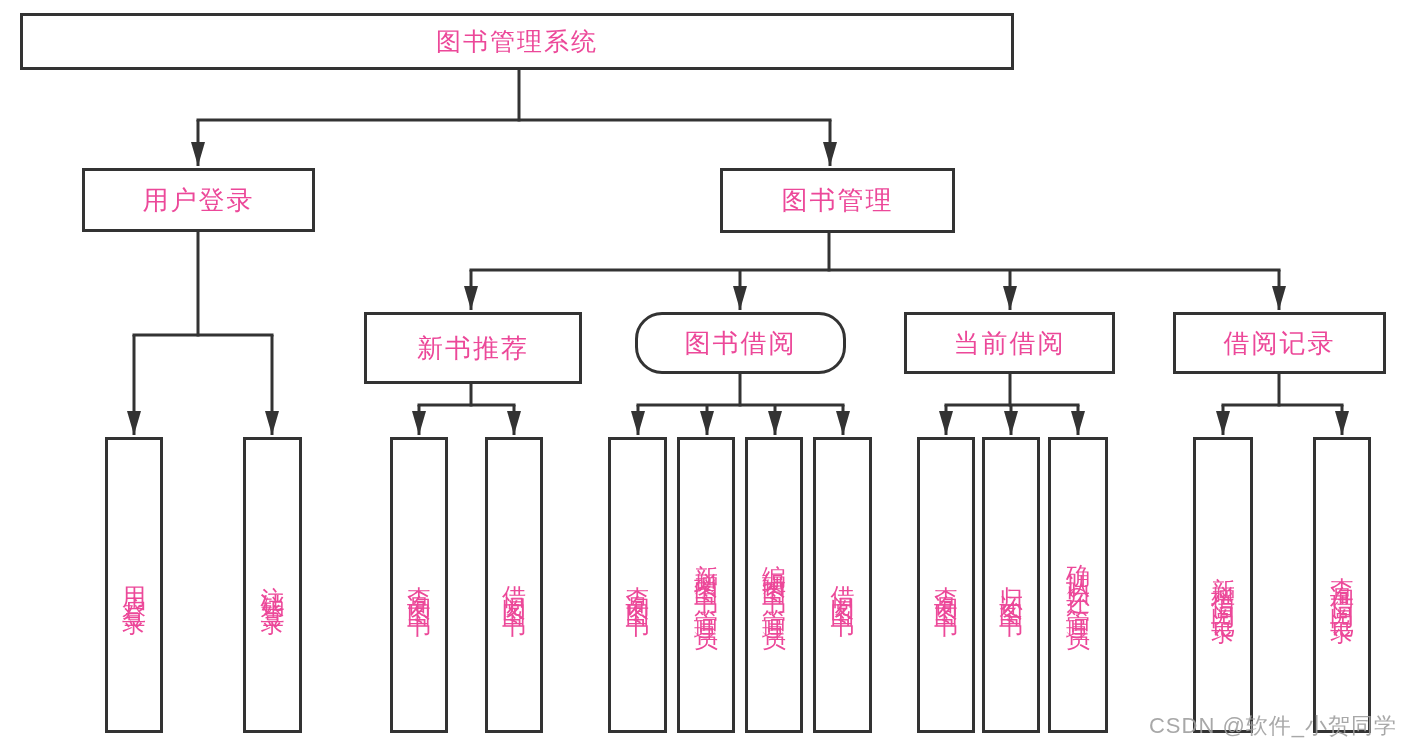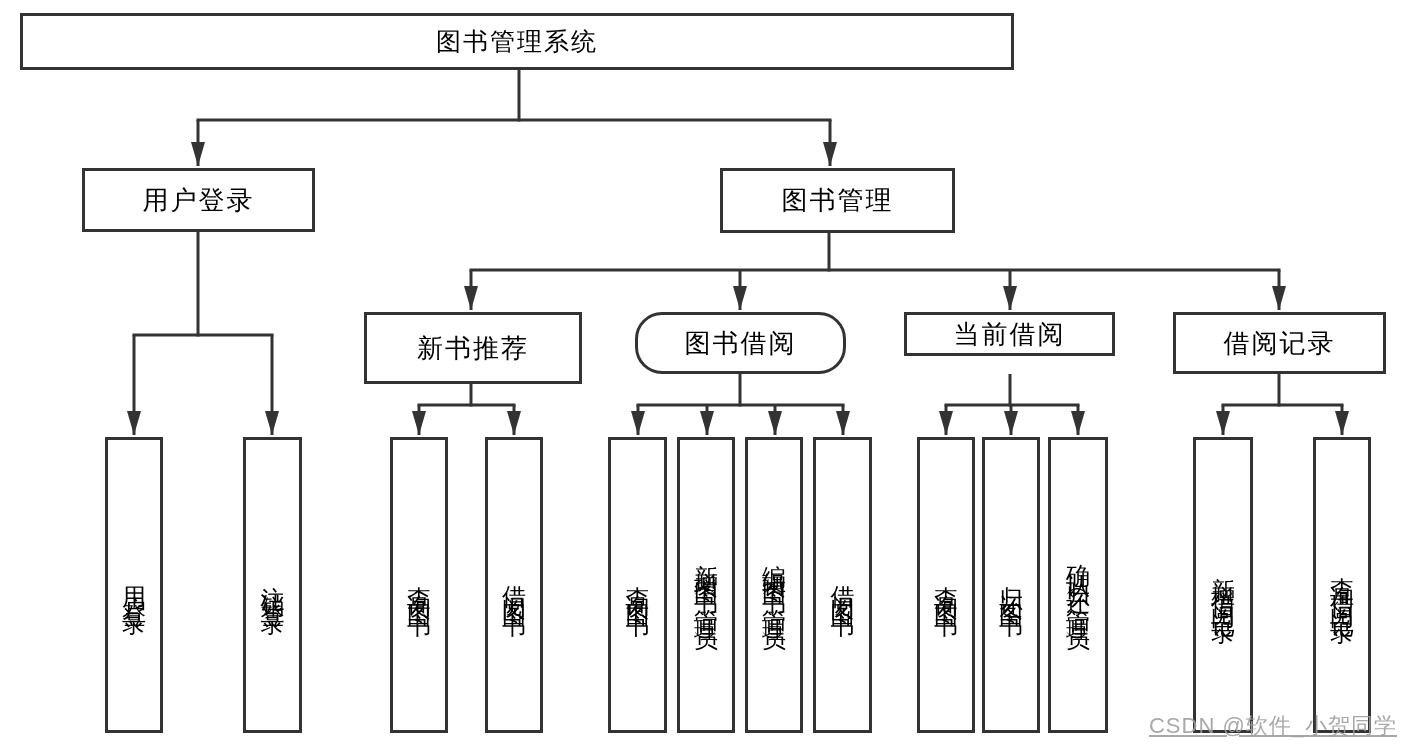--- a/index.html
+++ b/index.html
@@ -19,21 +19,21 @@
     position: absolute;
     left: 0; top: 0;
     width: 1405px; height: 747px;
     pointer-events: none;
   }
   .node {
     position: absolute;
     box-sizing: border-box;
     background: #ffffff;
     border: 3px solid #333333;
-    color: #000000;
+    color: #ec4899;
     display: flex;
     align-items: center;
     justify-content: center;
     text-align: center;
     z-index: 2;
   }
   .hnode {
     font-size: 26px;
     letter-spacing: 2px;
     white-space: nowrap;
@@ -47,21 +47,21 @@
     font-size: 24px;
     letter-spacing: 9px;
     line-height: 1;
   }
   
   #n-root            { left:  20px; top:  13px; width: 994px; height:  57px; }
   #n-user-login      { left:  82px; top: 168px; width: 233px; height:  64px; }
   #n-book-mgmt       { left: 712px; top: 168px; width: 235px; height:  65px; margin-left: 8px; }
   #n-new-book        { left: 364px; top: 312px; width: 218px; height:  72px; }
   #n-book-borrow     { left: 635px; top: 312px; width: 211px; height:  62px; border-radius: 27px; }
-  #n-current-borrow  { left: 904px; top: 312px; width: 211px; height:  44px; }
+  #n-current-borrow  { left: 904px; top: 312px; width: 211px; height:  62px; }
   #n-borrow-records  { left:1173px; top: 312px; width: 213px; height:  62px; }
 
   #l-user-login      { left: 105px; top: 437px; width: 58px; height: 296px; }
   #l-logout          { left: 243px; top: 437px; width: 59px; height: 296px; }
   #l-query-1         { left: 390px; top: 437px; width: 58px; height: 296px; }
   #l-borrow-1        { left: 485px; top: 437px; width: 58px; height: 296px; }
   #l-query-2         { left: 608px; top: 437px; width: 59px; height: 296px; }
   #l-add-book        { left: 677px; top: 437px; width: 58px; height: 296px; }
   #l-edit-book       { left: 745px; top: 437px; width: 58px; height: 296px; }
   #l-borrow-2        { left: 813px; top: 437px; width: 59px; height: 296px; }
@@ -73,21 +73,20 @@
 
   #watermark {
     position: absolute;
     right: 8px;
     bottom: 6px;
     font-size: 22px;
     color: rgba(158, 158, 158, 0.9);
     letter-spacing: 1px;
     z-index: 5;
     white-space: nowrap;
-    text-decoration: underline;
   }
 </style>
 </head>
 <body>
 
 <div id="stage">
 
   <svg id="connectors" viewBox="0 0 1405 747" xmlns="http://www.w3.org/2000/svg">
     <defs>
       <marker id="ah" markerUnits="userSpaceOnUse" markerWidth="28" markerHeight="18" refX="24" refY="9" orient="auto">

